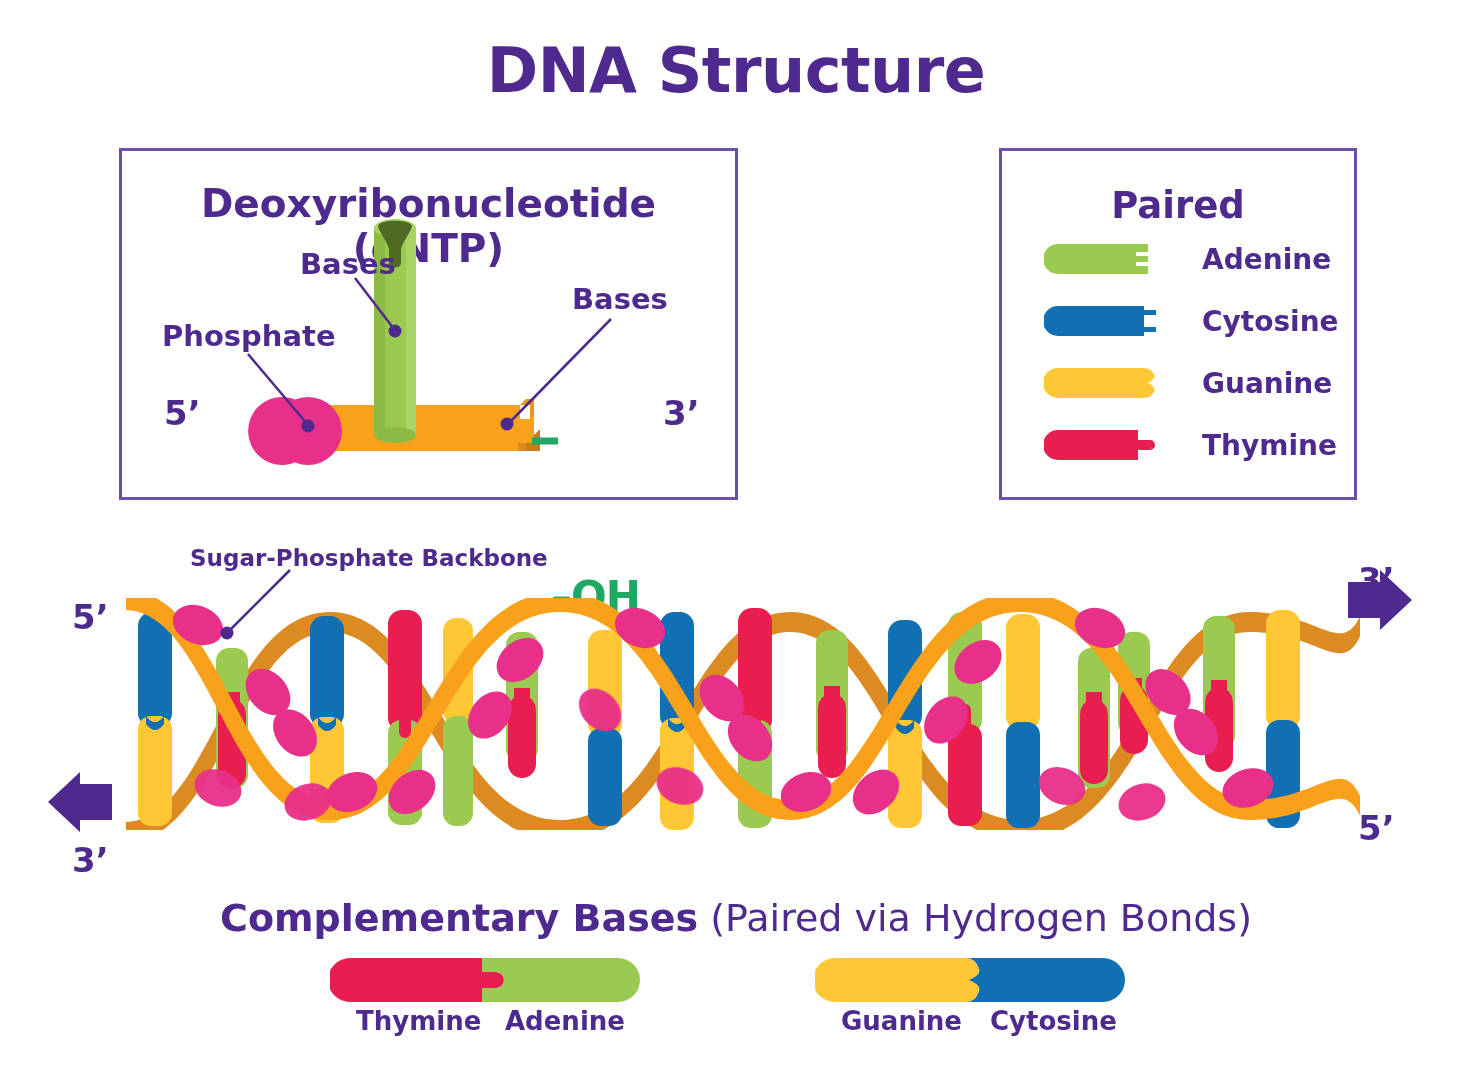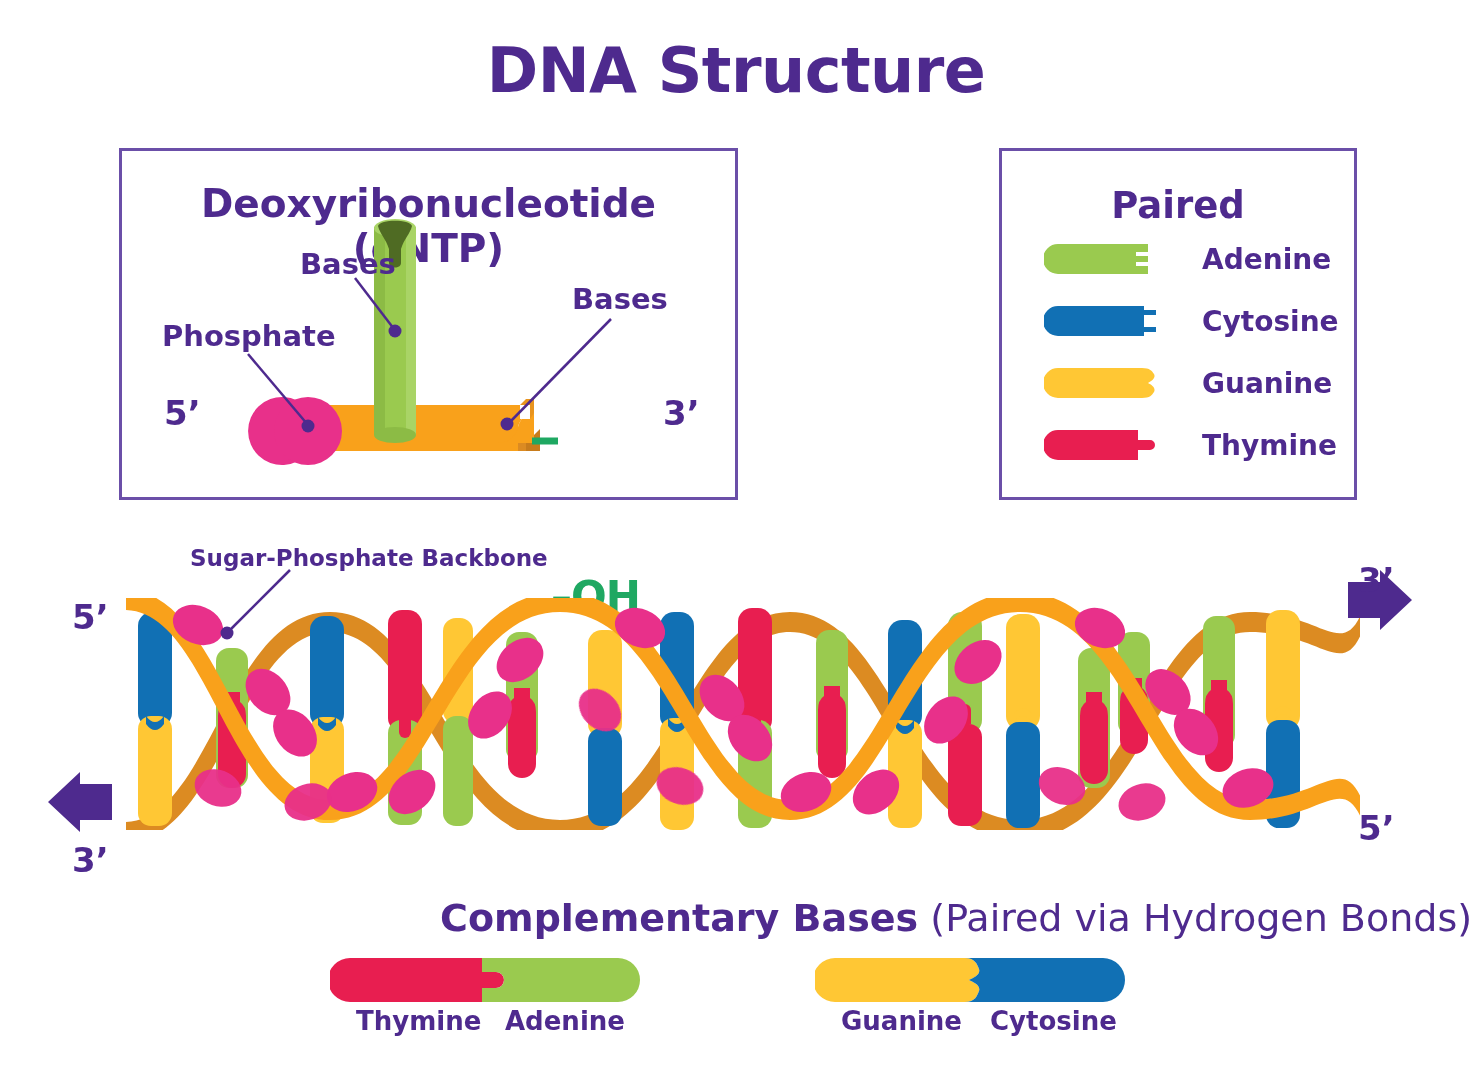--- a/index.html
+++ b/index.html
@@ -65,21 +65,21 @@
     font-size:23px;font-weight:bold;color:#4e2a8e;white-space:nowrap;
   }
   .helix-prime{position:absolute;font-size:34px;font-weight:bold;color:#4e2a8e;}
   #h-5p-left{left:72px;top:77px;}
   #h-3p-left{left:72px;top:320px;}
   #h-3p-right{left:1358px;top:40px;}
   #h-5p-right{left:1358px;top:288px;}
 
   
   #comp-heading{
-    position:absolute;left:0;top:896px;width:1472px;text-align:right;
+    position:absolute;left:0;top:896px;width:1472px;text-align:center;
     font-size:38px;color:#4e2a8e;white-space:nowrap;
   }
   #comp-heading .bold{font-weight:bold;}
   #comp-heading .reg{font-weight:normal;}
 
   .pair-group{position:absolute;top:958px;width:330px;height:90px;}
   #pair-ta{left:330px;}
   #pair-gc{left:815px;}
   .pair-names{position:absolute;left:0;top:48px;width:100%;}
   .pair-name{

